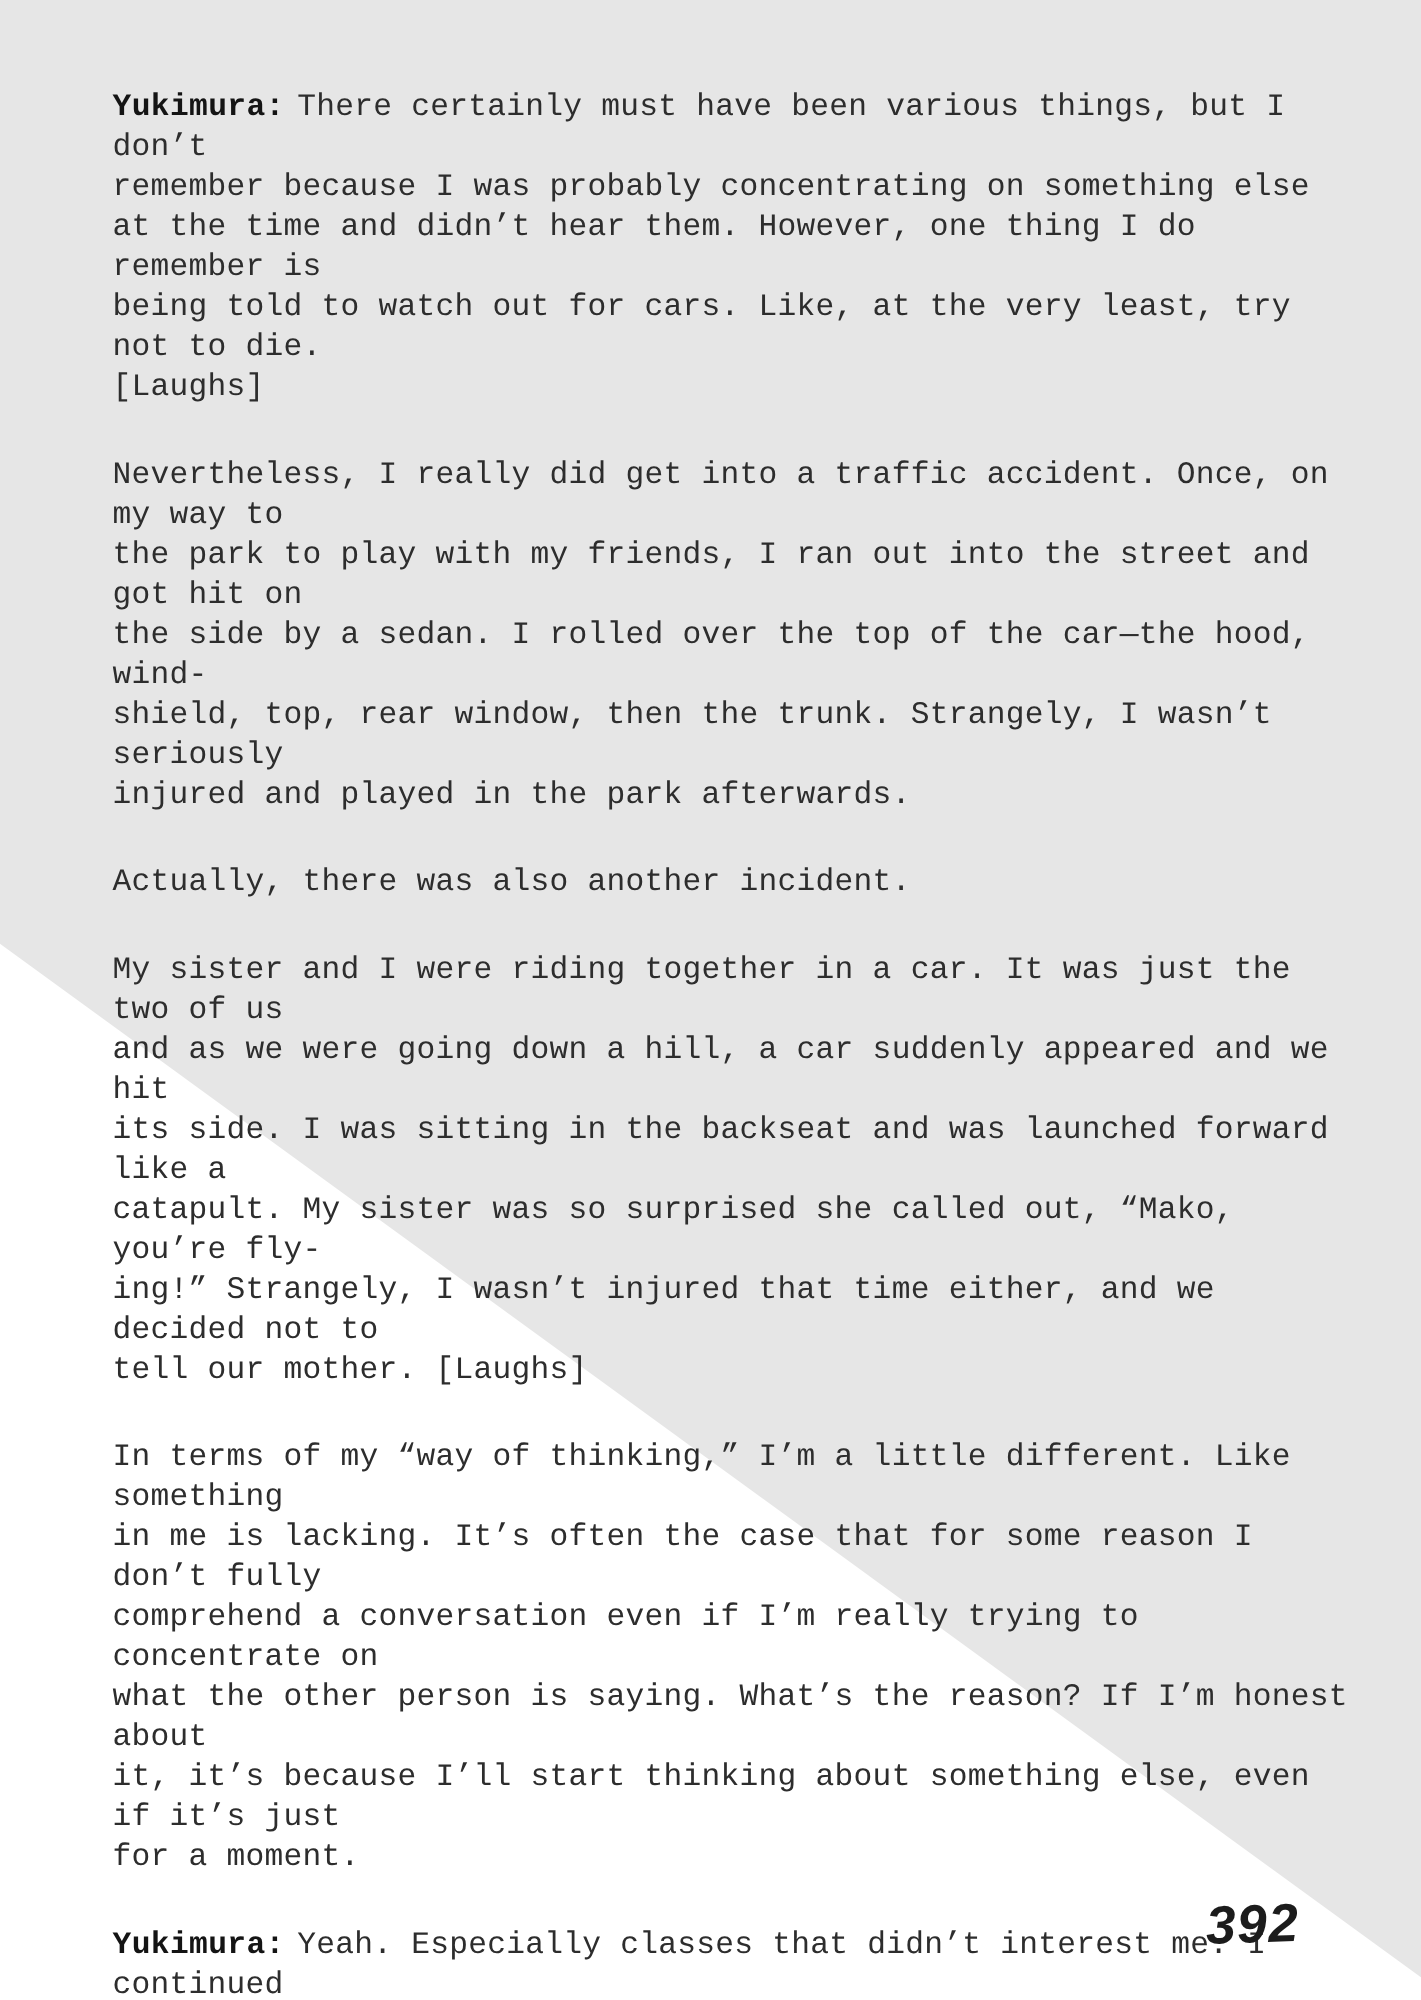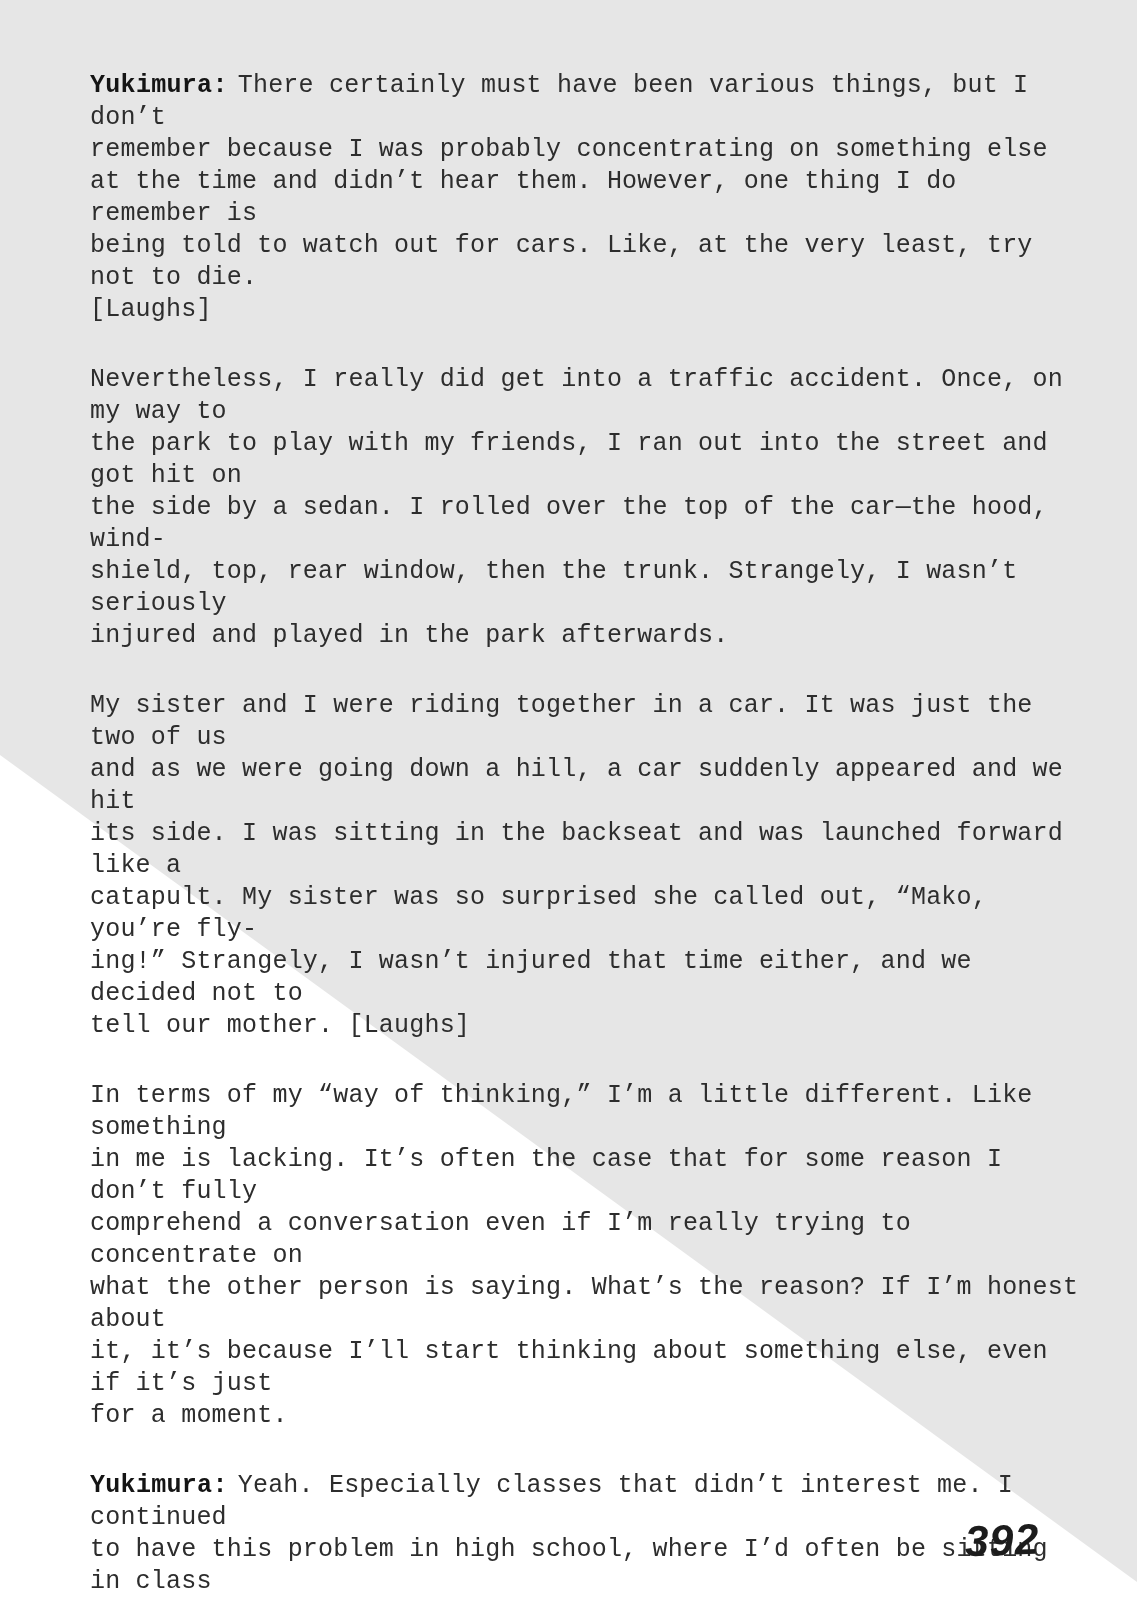--- a/index.html
+++ b/index.html
@@ -77,20 +77,21 @@
       <p class="block answer"><strong class="speaker">Yukimura:</strong><span>There certainly must have been various things, but I don’t
 remember because I was probably concentrating on something else
 at the time and didn’t hear them. However, one thing I do remember is
 being told to watch out for cars. Like, at the very least, try not to die.
 [Laughs]</span></p>
       <p class="block answer"><span>Nevertheless, I really did get into a traffic accident. Once, on my way to
 the park to play with my friends, I ran out into the street and got hit on
 the side by a sedan. I rolled over the top of the car—the hood, wind-
 shield, top, rear window, then the trunk. Strangely, I wasn’t seriously
 injured and played in the park afterwards.</span></p>
+      <p class="block answer"><span>Actually, there was also another incident.</span></p>
       <p class="block answer"><span>My sister and I were riding together in a car. It was just the two of us
 and as we were going down a hill, a car suddenly appeared and we hit
 its side. I was sitting in the backseat and was launched forward like a
 catapult. My sister was so surprised she called out, “Mako, you’re fly-
 ing!” Strangely, I wasn’t injured that time either, and we decided not to
 tell our mother. [Laughs]</span></p>
       <p class="block answer"><span>In terms of my “way of thinking,” I’m a little different. Like something
 in me is lacking. It’s often the case that for some reason I don’t fully
 comprehend a conversation even if I’m really trying to concentrate on
 what the other person is saying. What’s the reason? If I’m honest about

